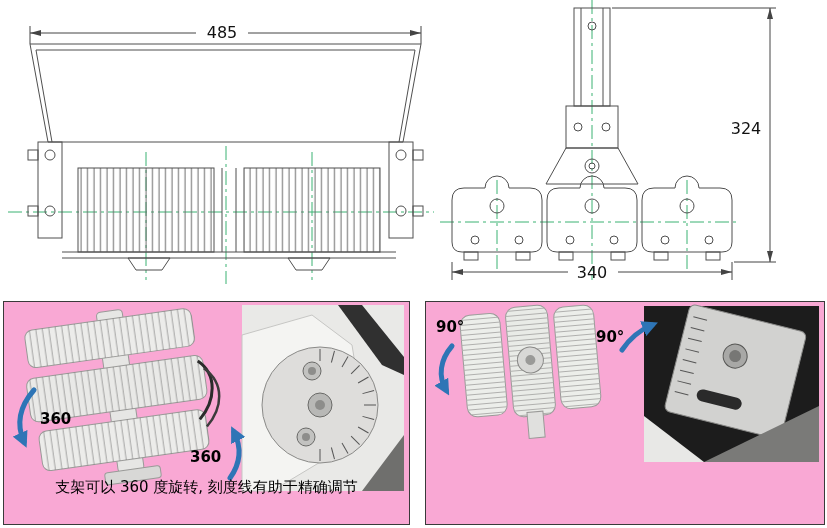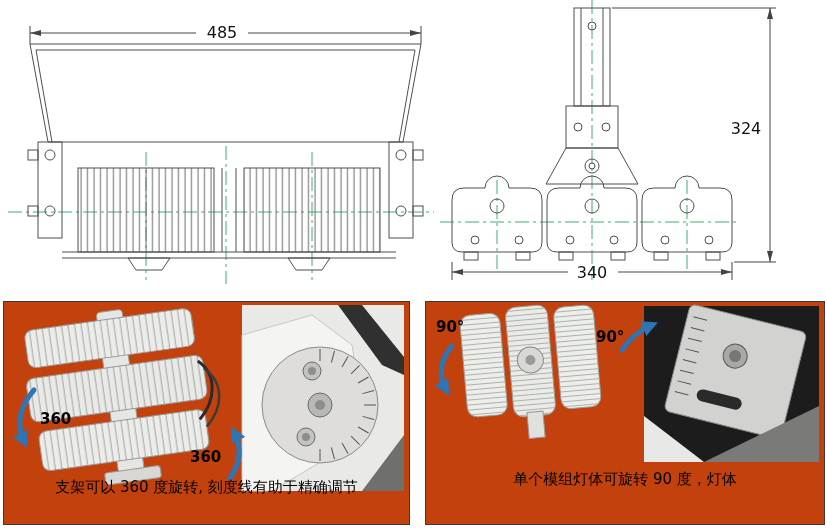--- a/index.html
+++ b/index.html
@@ -18,21 +18,21 @@
   .dimarrow { fill:#444; stroke:none; }
   .dimtext  { fill:var(--text, #111); font-size:16px; }
   .centerline {
     stroke:var(--centerline-green, #3bb273); stroke-width:1;
     stroke-dasharray:14 4 3 4; fill:none;
   }
   .arrow-stroke { stroke:var(--arrow-blue, #2e75b6); fill:none; stroke-width:5; stroke-linecap:round; }
   .arrow-head   { fill:var(--arrow-blue, #2e75b6); }
 
   .panel {
-    position:absolute; background:#c2410c;
+    position:absolute; background:#f9a8d4;
     border:1.5px solid #3a3a3a;
   }
   .label-num {
     position:absolute; color:#000; font-size:15px; font-weight:600;
     white-space:nowrap;
   }
   .caption {
     position:absolute; left:0; width:100%; text-align:center;
     color:#000; font-size:15px; white-space:nowrap;
   }
@@ -280,14 +280,13 @@
       <polygon points="218,160 218,114 278,160" fill="#e8e8e6"></polygon>
       <polygon points="278,160 393,104 393,160" fill="#7a7a78"></polygon>
     </g>
 
     <path class="arrow-stroke" marker-end="url(#ah)" d="M26,44 C14,58 12,74 20,88"></path>
     <path class="arrow-stroke" marker-end="url(#ah)" d="M196,48 C204,36 214,28 226,23"></path>
   </svg>
 
   <div class="label-num" style="left:10px;top:16px">90°</div>
   <div class="label-num" style="left:170px;top:26px">90°</div>
-  <div class="caption" style="top:168px">单个模组灯体可旋转 90 度，灯体</div>
 </div>
 
 </body></html>

